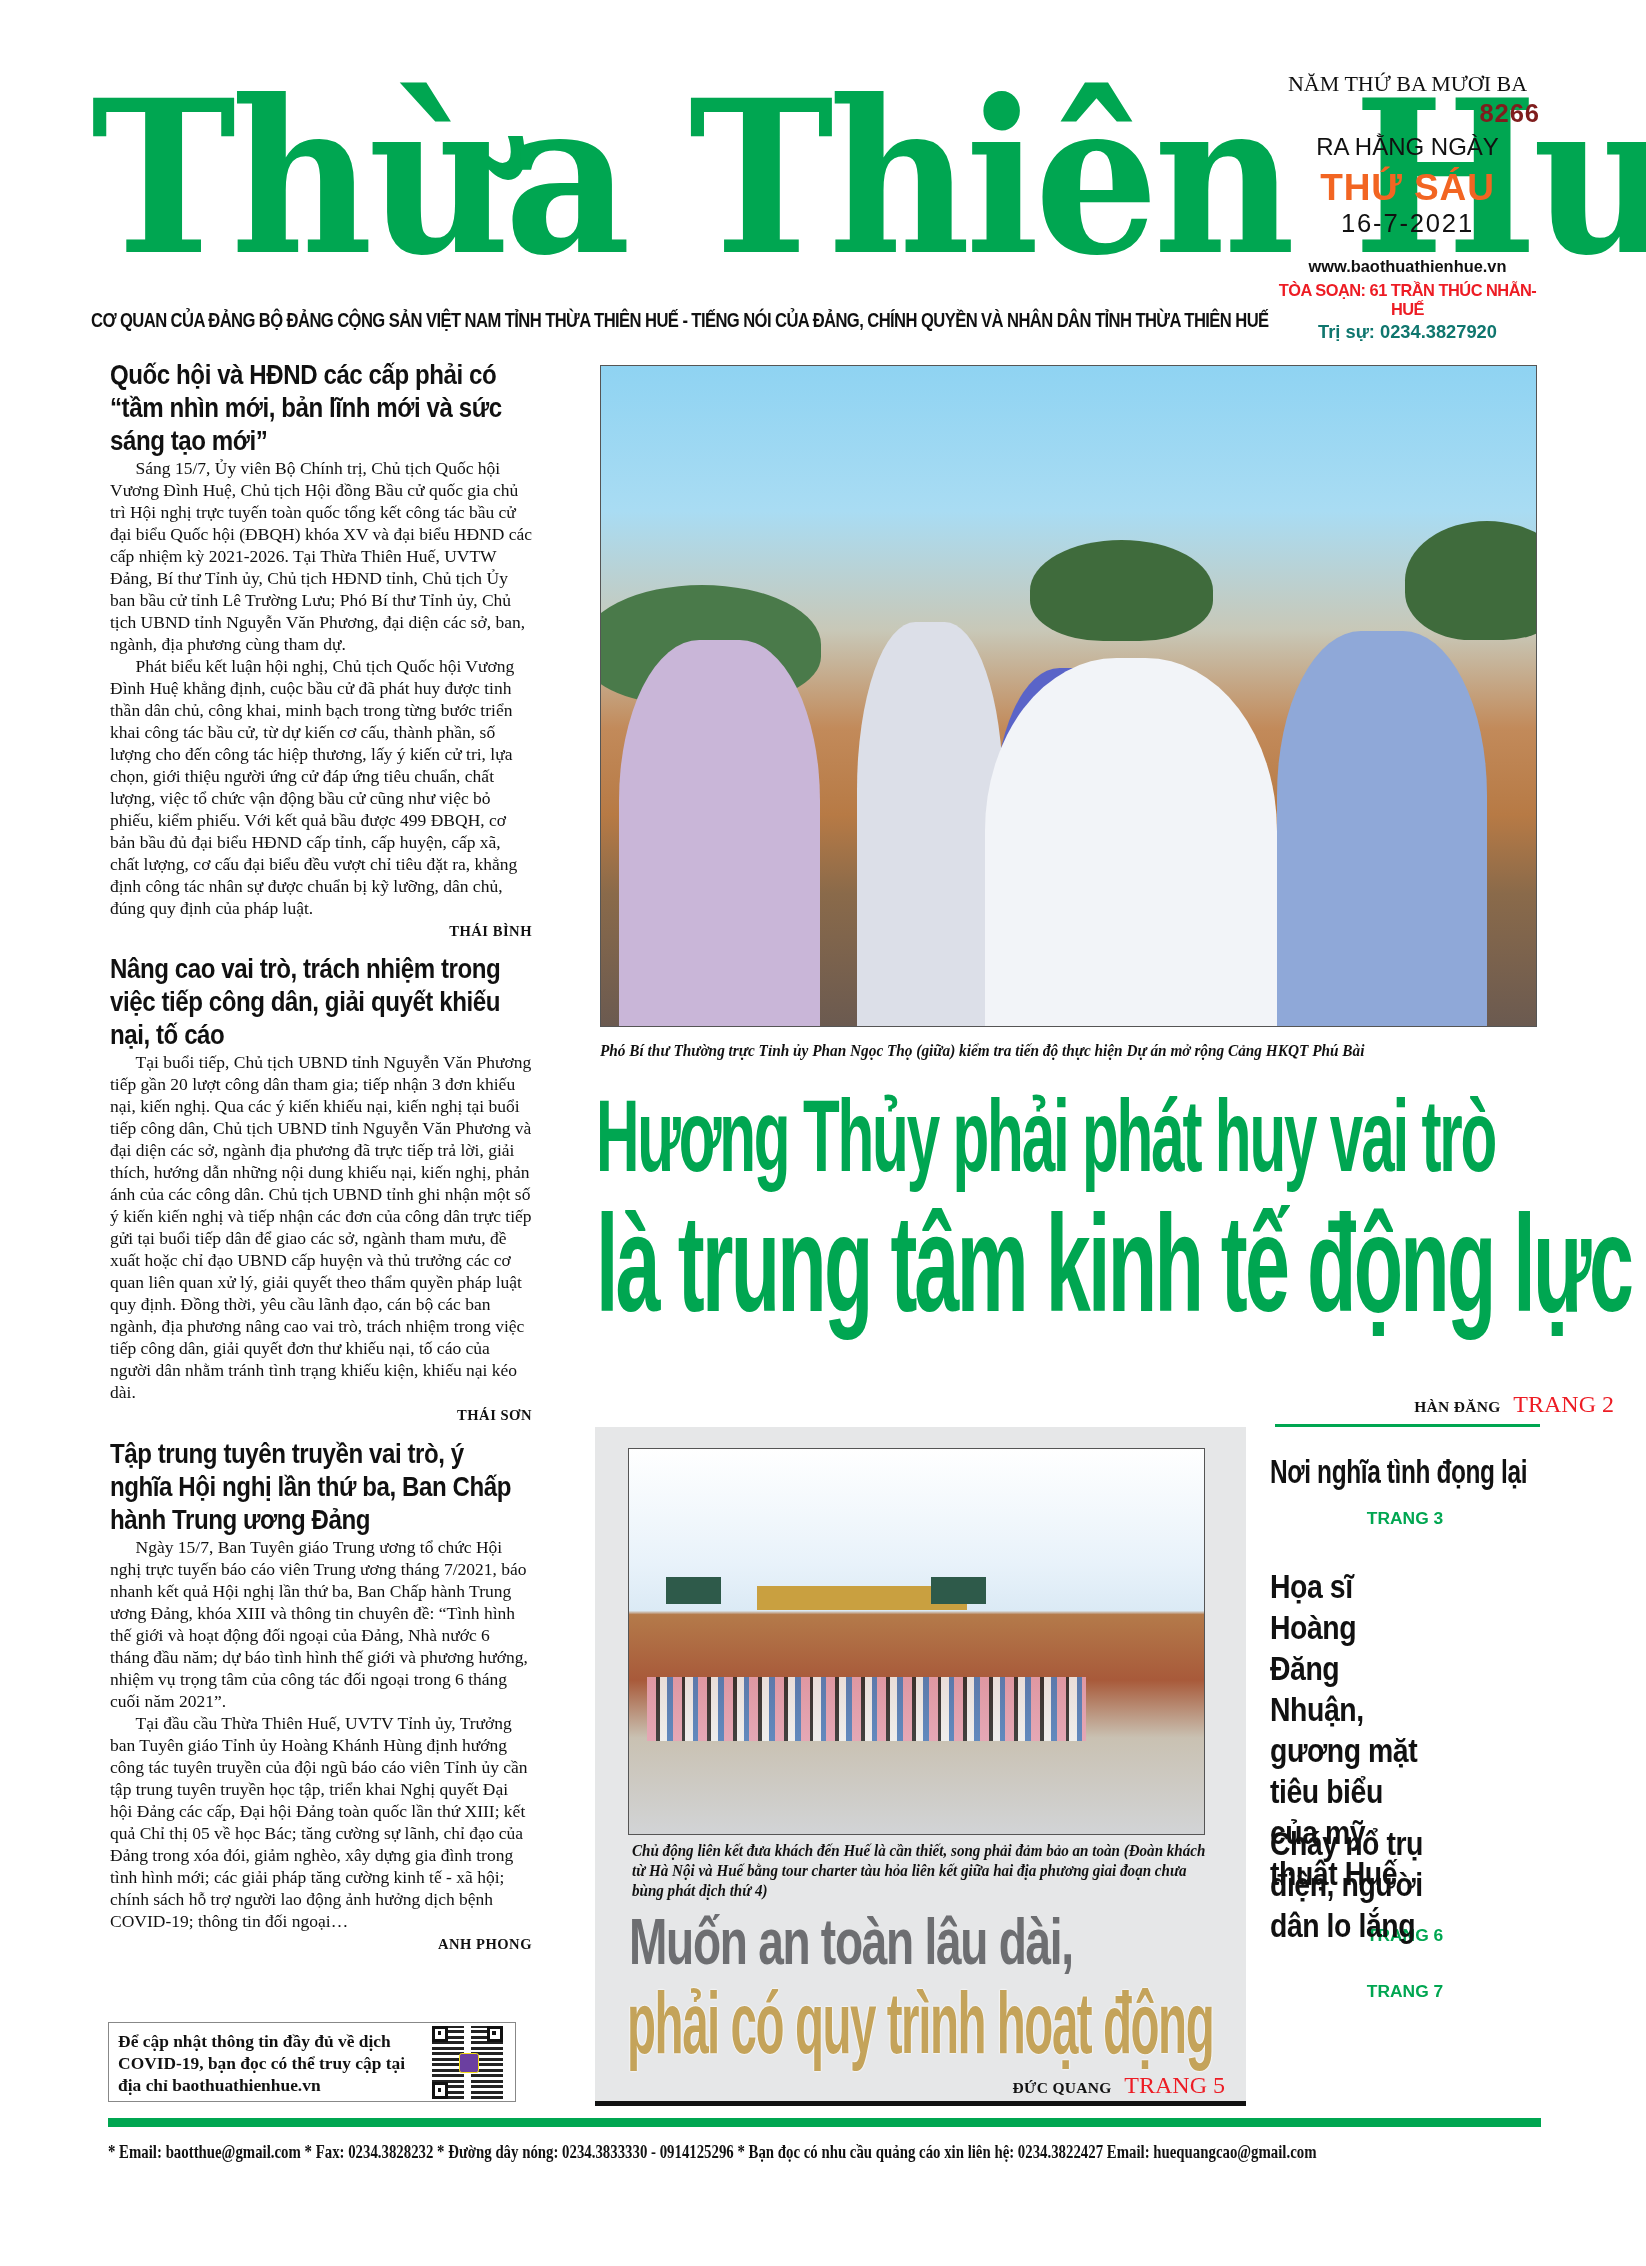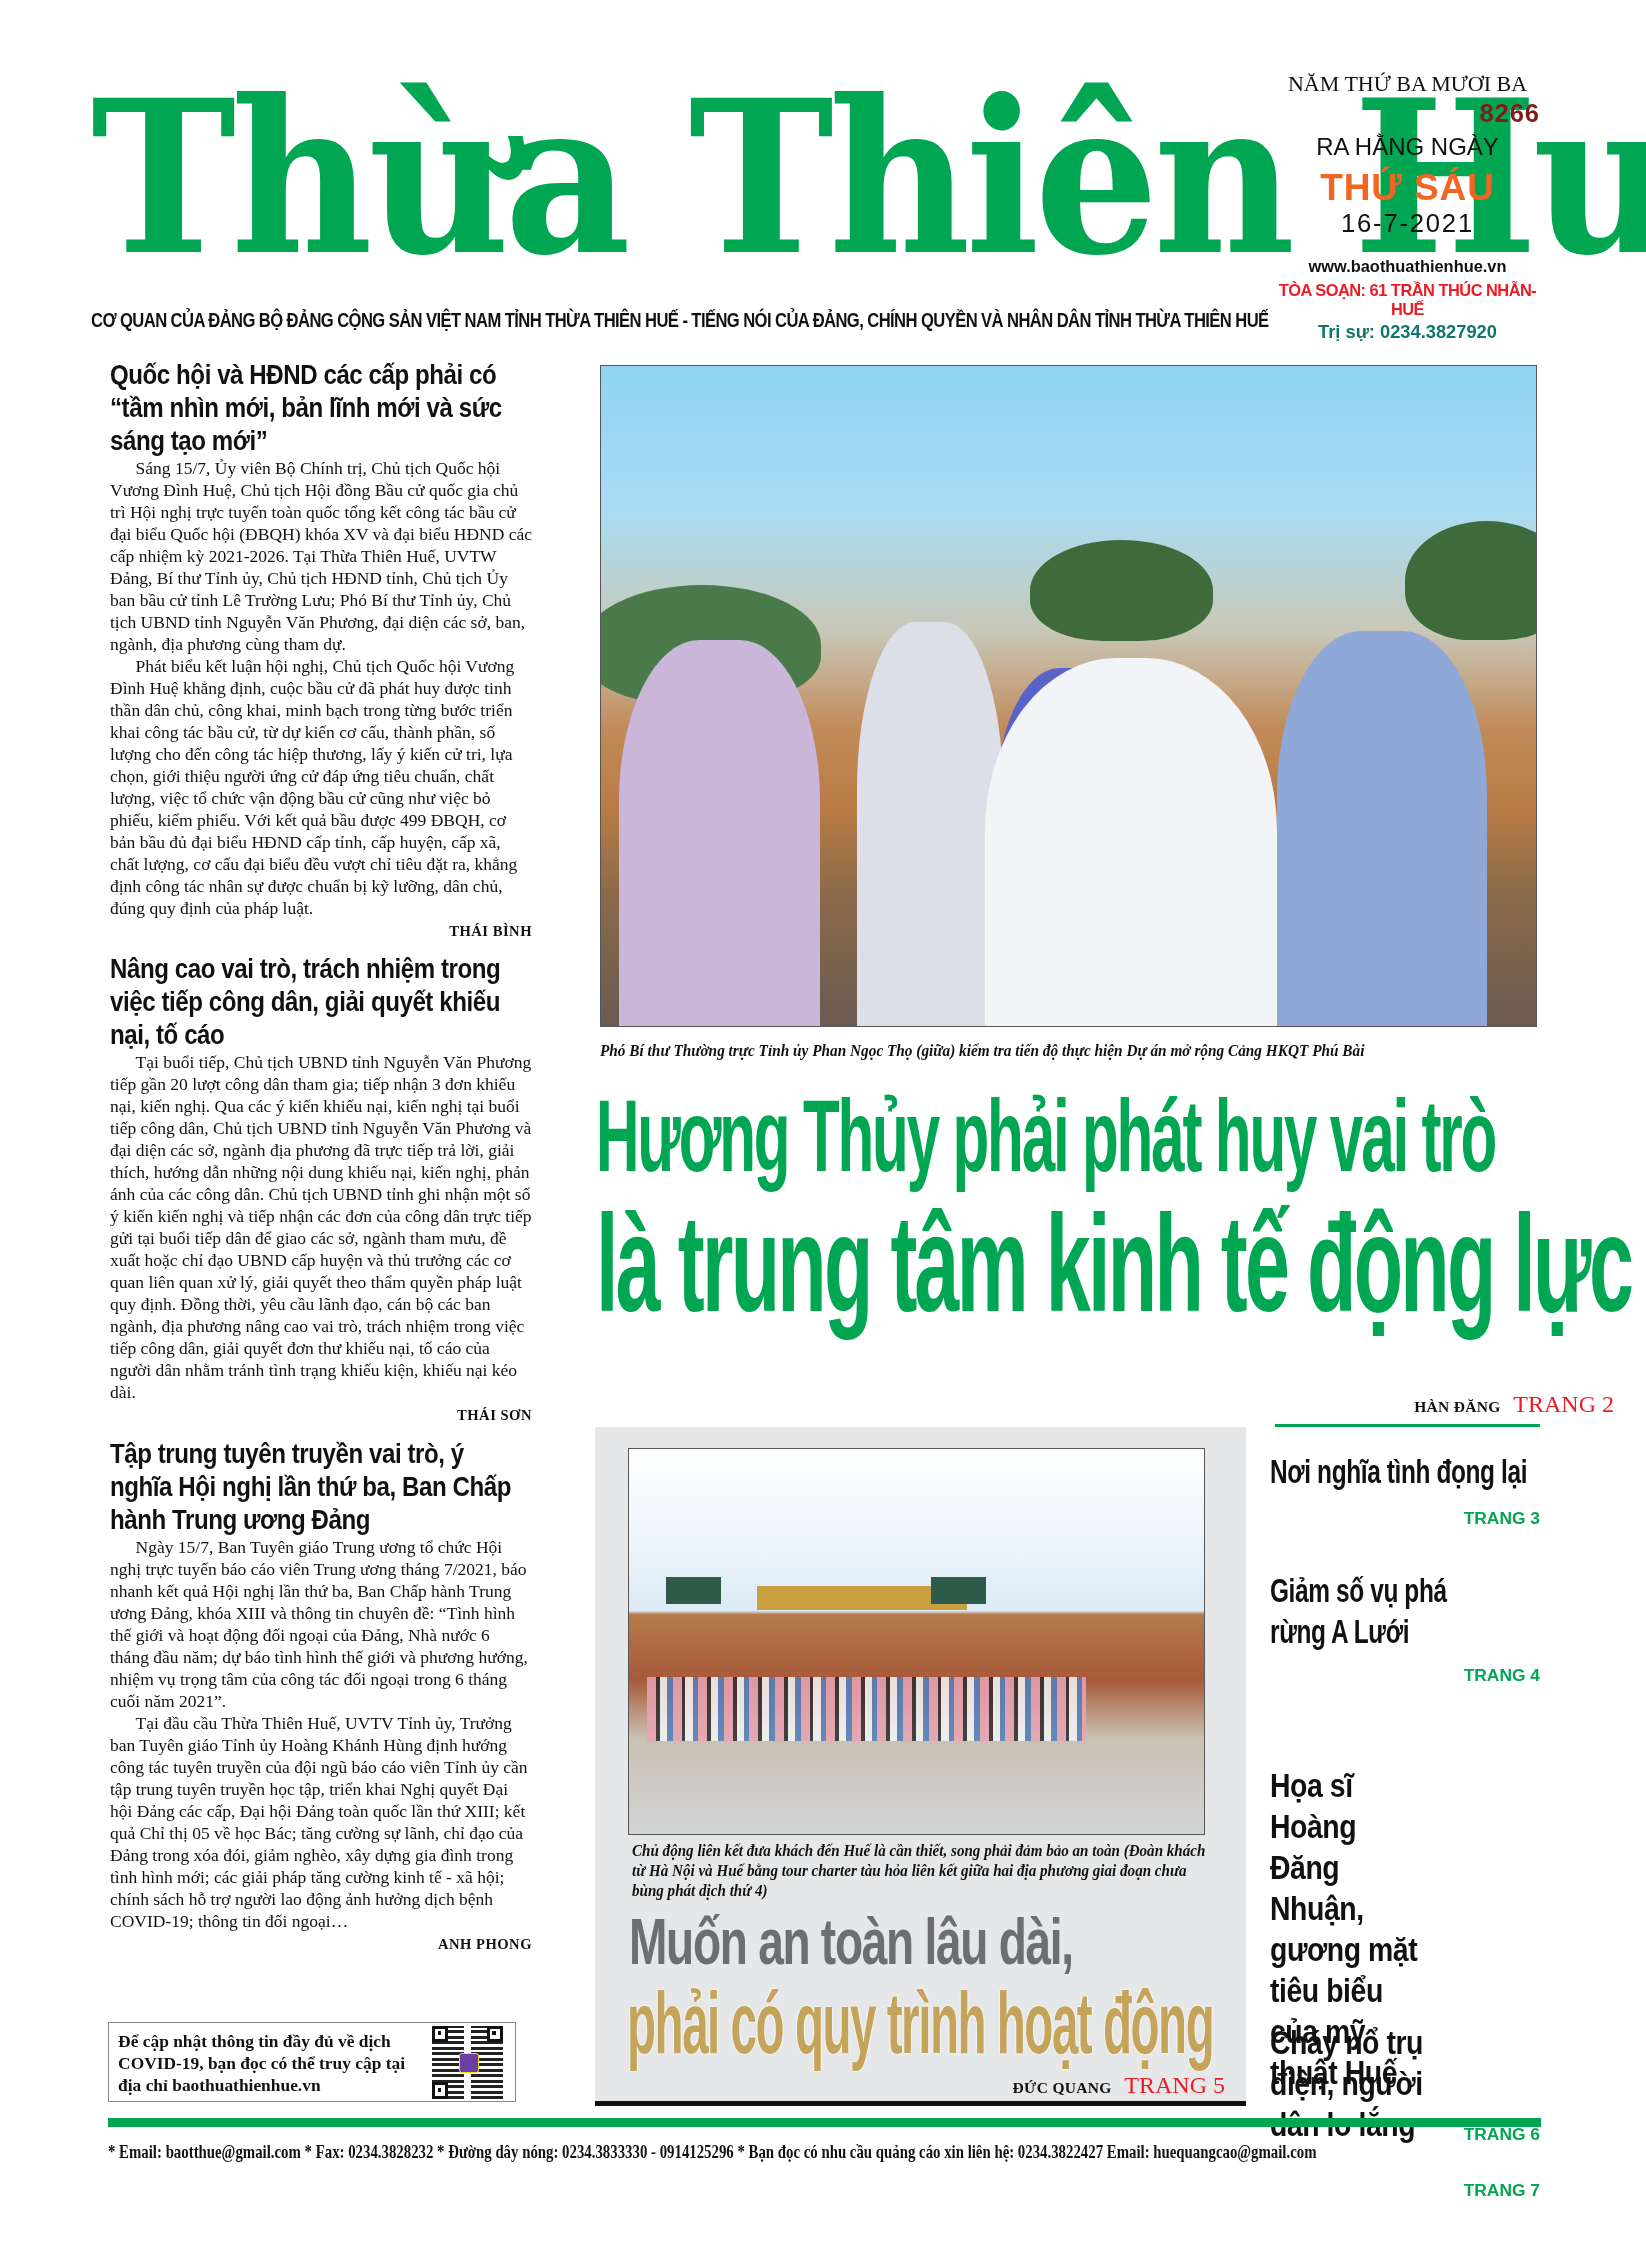--- a/index.html
+++ b/index.html
@@ -66,21 +66,21 @@
   .box-h1 { left:629px; top:1906px; color:#6d6e71; font-family:"Liberation Sans", sans-serif; font-weight:bold; font-size:64px; line-height:73px;
     white-space:nowrap; transform:scaleX(0.72); transform-origin:left; letter-spacing:-1.8px; }
   .box-h2 { left:627px; top:1972px; color:#c4a35a; font-family:"Liberation Sans", sans-serif; font-weight:bold; font-size:88px; line-height:101px;
     white-space:nowrap; transform:scaleX(0.54); transform-origin:left; letter-spacing:-2.7px; text-shadow:0 0 2.7px #fff, 0 0 2.7px #fff; }
   .box-by { left:914px; top:2072px; width:311px; text-align:right; white-space:nowrap; }
 
   
   .rightcol { left:1270px; top:1442px; width:283px; }
   .r-item h3 { font-family:"Liberation Sans", sans-serif; font-weight:bold; font-size:33px; line-height:41px; letter-spacing:-0.5px;
     transform:scaleX(0.74); transform-origin:left; width:135%; }
-  .r-page { text-align:right; color:#00a651; font-family:"Liberation Sans", sans-serif; font-weight:bold; font-size:17.4px; width:270px; }
+  .r-page { text-align:center; color:#00a651; font-family:"Liberation Sans", sans-serif; font-weight:bold; font-size:17.4px; width:270px; }
 
   
   .footer-rule { left:108px; top:2118px; width:1433px; height:9.1px; background:#00a651; }
   .footer-text { left:108px; top:2141px; width:1553px; font-weight:bold; font-size:19px; white-space:nowrap;
     transform:scaleX(0.78); transform-origin:left; }
 </style>
 </head>
 <body>
 
 <div class="abs mast-title">Thừa Thiên Huế</div>
@@ -162,24 +162,20 @@
 <div class="abs box-by">
   <span class="by-name">ĐỨC QUANG</span>
   <span class="by-page">TRANG 5</span>
 </div>
 
 <div class="abs rightcol">
   <div class="r-item" style="height:99px;">
     <h3 style="margin-top:9.1px;">Nơi nghĩa tình đọng lại</h3>
     <div class="r-page" style="margin-top:16.4px;">TRANG 3</div>
   </div>
-  <div class="r-item" style="height:179px;">
-    <h3 style="margin-top:20px;width:90%;transform:scaleX(0.74);">Giảm số vụ phá rừng A Lưới</h3>
-    <div class="r-page" style="margin-top:12.8px;">TRANG 4</div>
-  </div>
   <div class="r-item" style="height:219px;">
     <h3 style="margin-top:16.4px;width:62%;transform:scaleX(0.86);">Họa sĩ Hoàng Đăng Nhuận, gương mặt tiêu biểu của mỹ thuật Huế</h3>
     <div class="r-page" style="margin-top:31px;">TRANG 6</div>
   </div>
   <div class="r-item">
     <h3 style="margin-top:38px;width:66%;transform:scaleX(0.86);">Cháy nổ trụ điện, người dân lo lắng</h3>
     <div class="r-page" style="margin-top:35px;">TRANG 7</div>
   </div>
 </div>
 

